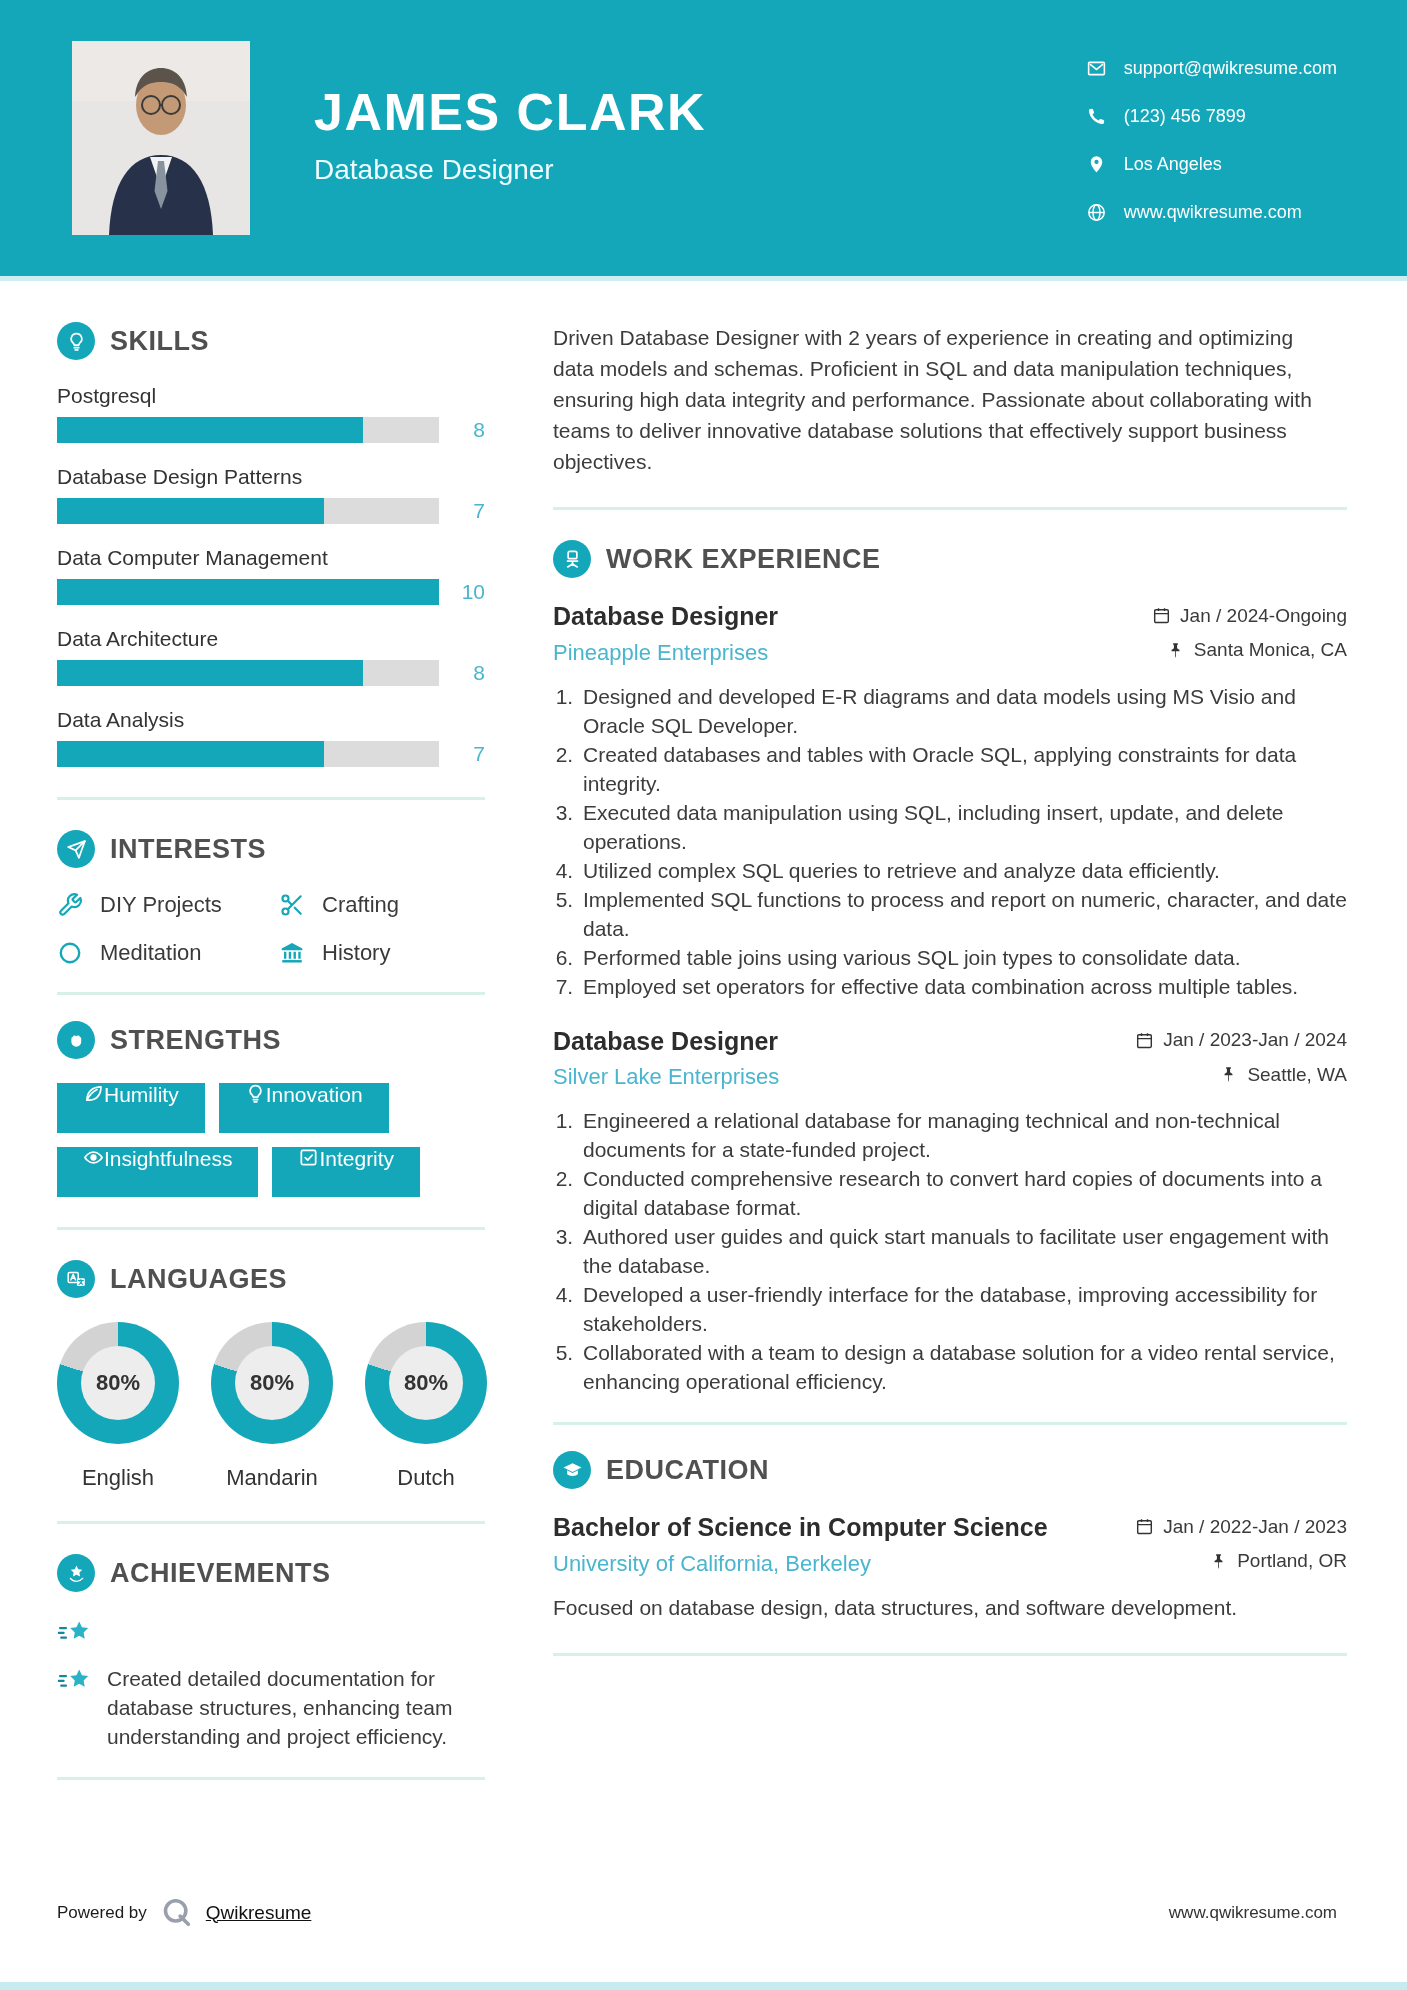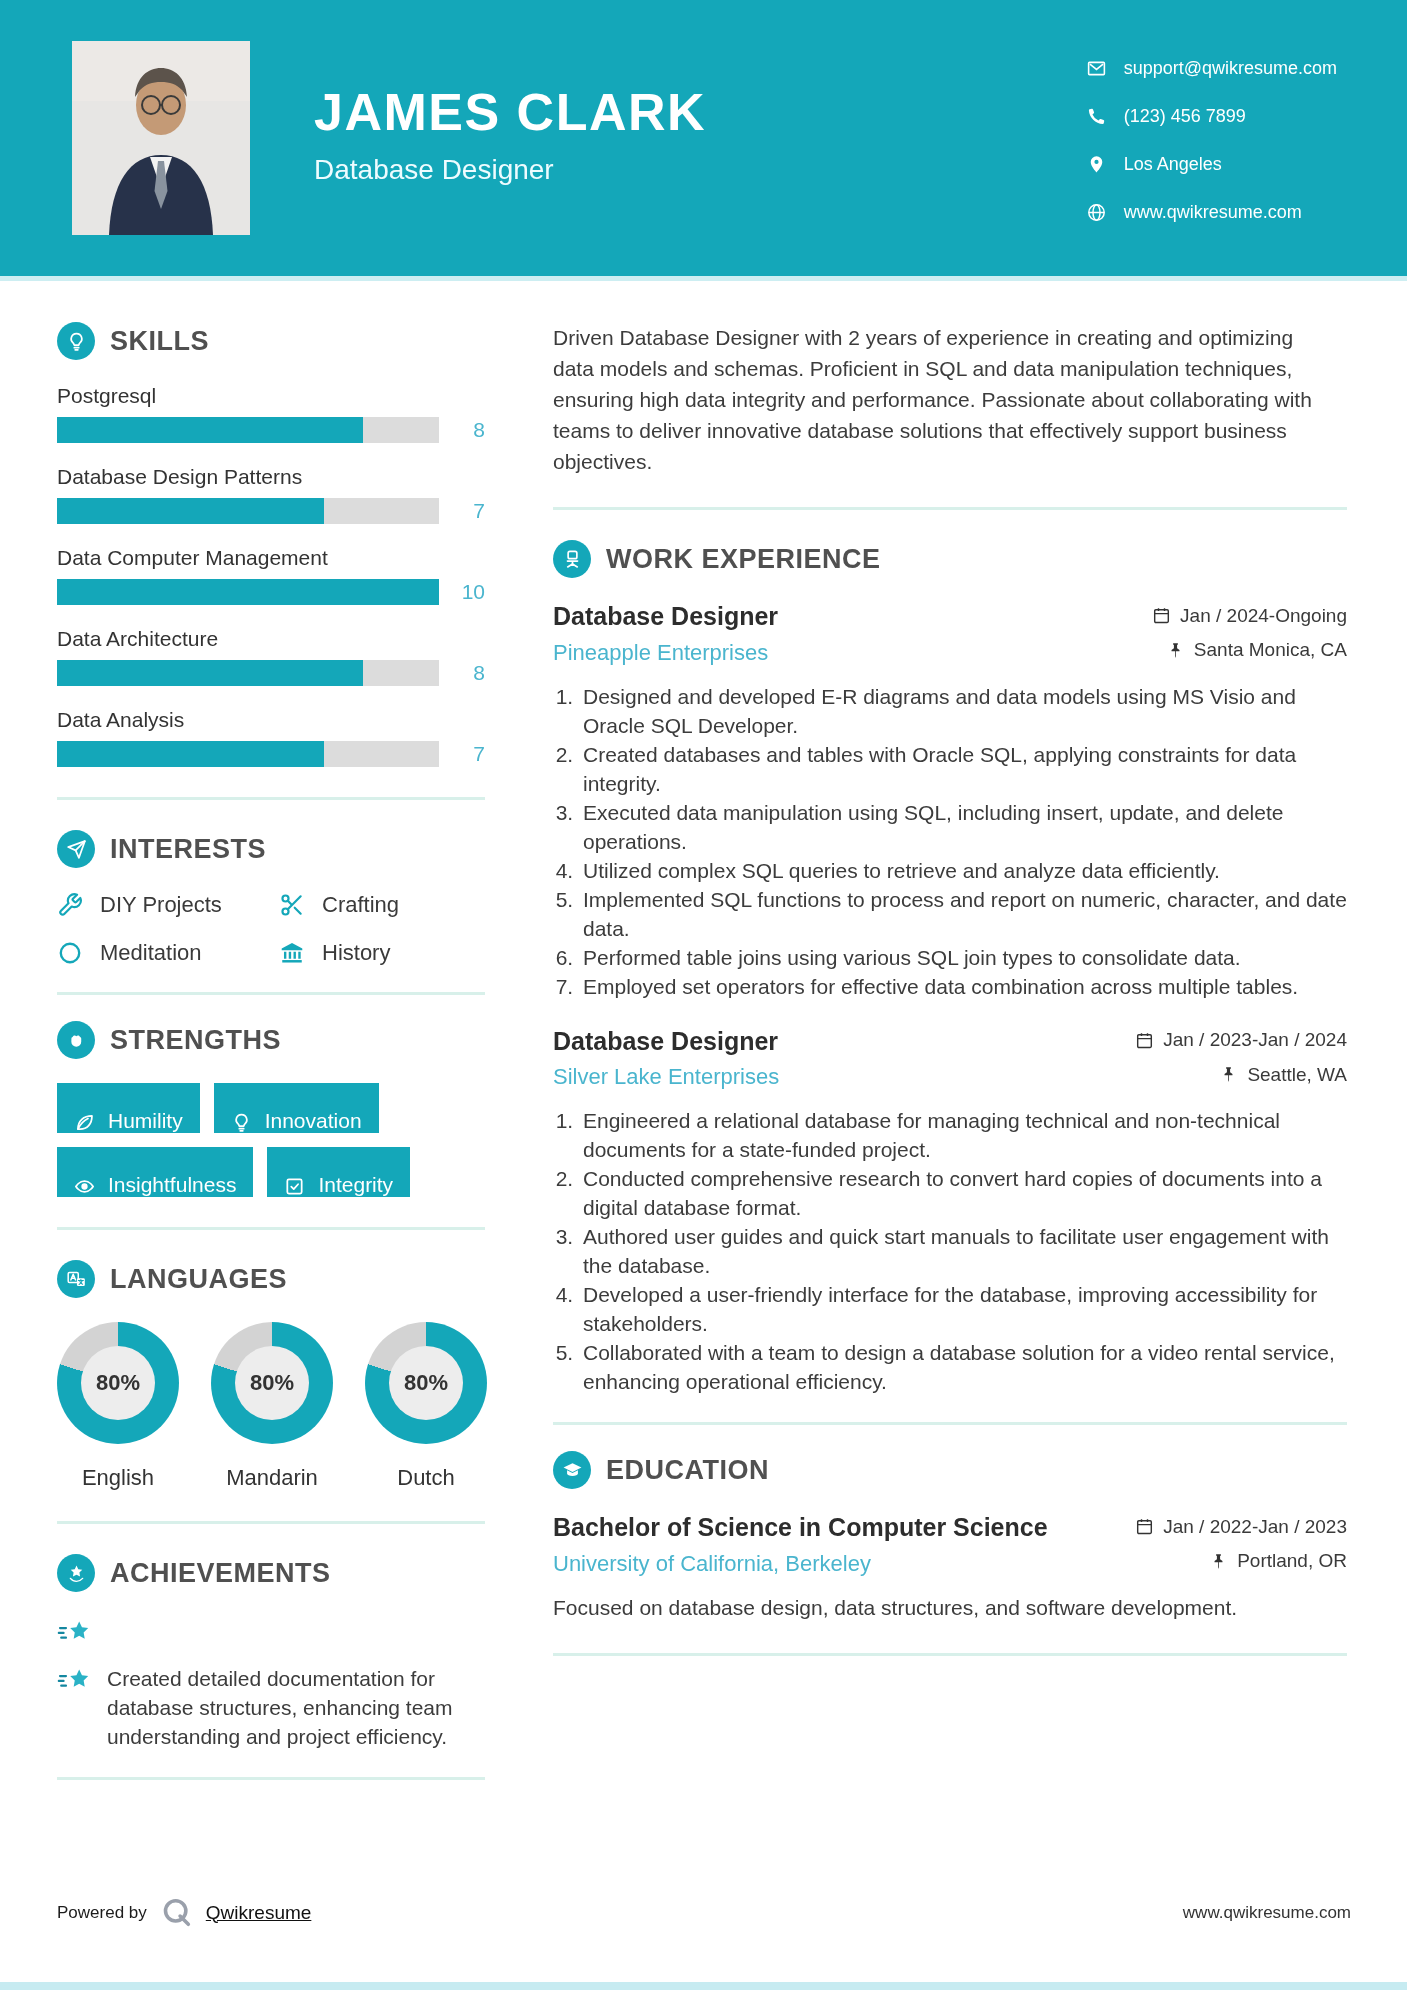--- a/index.html
+++ b/index.html
@@ -44,22 +44,22 @@
   .bar-val { width:46px; text-align:right; font-size:21px; color:var(--accent-light,#3fb0cd); }
 
   
   .interests-grid { display:grid; grid-template-columns:222px 1fr; row-gap:22px; }
   .int-item { display:flex; align-items:center; gap:17px; font-size:22px; color:#3a3a3a; }
   .int-icon { width:26px; height:26px; color:var(--accent,#14a7b9); flex:none; }
   .int-icon svg { width:100%; height:100%; display:block; }
 
   
   .chips { display:flex; flex-wrap:wrap; gap:14px; }
-  .chip { display:inline-flex; align-items:flex-end; gap:13px; background:var(--accent,#14a7b9);
-          color:#fff; font-size:21px; height:50px; padding:0 17px; }
+  .chip { display:inline-flex; align-items:flex-start; background:var(--accent,#14a7b9);
+          color:#fff; font-size:21px; height:50px; padding:0 26px; }
   .chip svg { width:21px; height:21px; display:block; }
 
   
   .langs { display:flex; gap:32px; }
   .lang { width:122px; display:flex; flex-direction:column; align-items:center; }
   .donut { width:122px; height:122px; border-radius:50%; display:flex; align-items:center; justify-content:center;
            background:conic-gradient(var(--accent,#14a7b9) 0 288deg, #d3d3d3 288deg 360deg); }
   .donut-inner { width:74px; height:74px; border-radius:50%; background:#ededed; display:flex;
                  align-items:center; justify-content:center; font-size:22px; font-weight:bold; color:#333; }
   .lang-label { margin-top:21px; font-size:22px; color:#333; }
@@ -78,21 +78,21 @@
   .job-title { font-size:25px; font-weight:bold; color:#2d2d2d; }
   .company { font-size:22px; color:var(--accent-light,#4ab5ce); }
   .meta { display:flex; align-items:center; gap:9px; font-size:19px; color:#3a3a3a; flex:none; }
   .meta .m-icon { width:19px; height:19px; color:#333; }
   .meta .m-icon svg { width:100%; height:100%; display:block; }
   .bullets { margin:16px 0 0 0; padding-left:26px; font-size:21px; line-height:29px; color:#3c3c3c; }
   .bullets li { padding-left:4px; }
   .edu-desc { font-size:21px; line-height:30px; margin-top:16px; color:#3c3c3c; }
 
   
-  .footer { position:absolute; left:57px; right:56px; top:1896px; display:flex; align-items:center; justify-content:space-between; }
+  .footer { position:absolute; left:57px; right:70px; top:1896px; display:flex; align-items:center; justify-content:space-between; }
   .powered { display:flex; align-items:center; gap:13px; font-size:17px; color:#1c1c1c; }
   .q-logo { width:33px; height:33px; }
   .q-logo svg { width:100%; height:100%; display:block; }
   .brand-link { font-size:19px; color:#111; text-decoration:underline; cursor:pointer; }
   .site { font-size:17px; color:#333; }
   .bottom-strip { position:absolute; left:0; right:0; bottom:0; height:8px; background:#c6ebf1; }
 </style>
 </head>
 <body>
 

